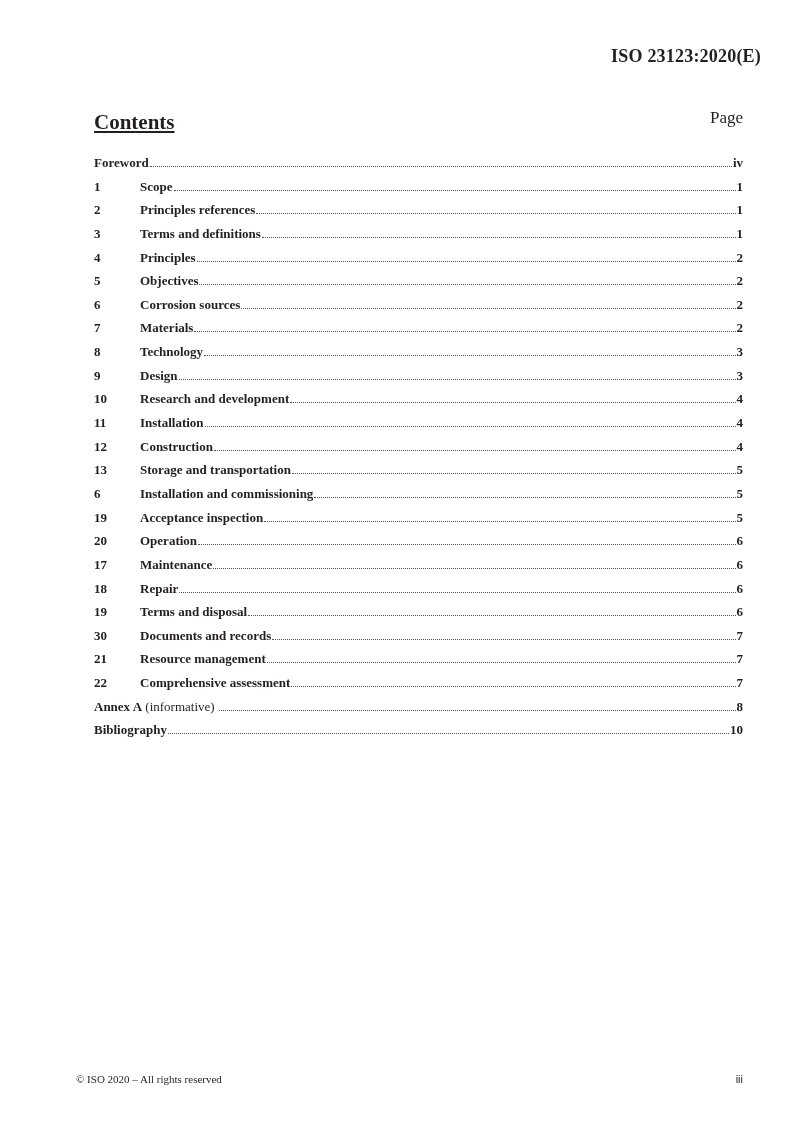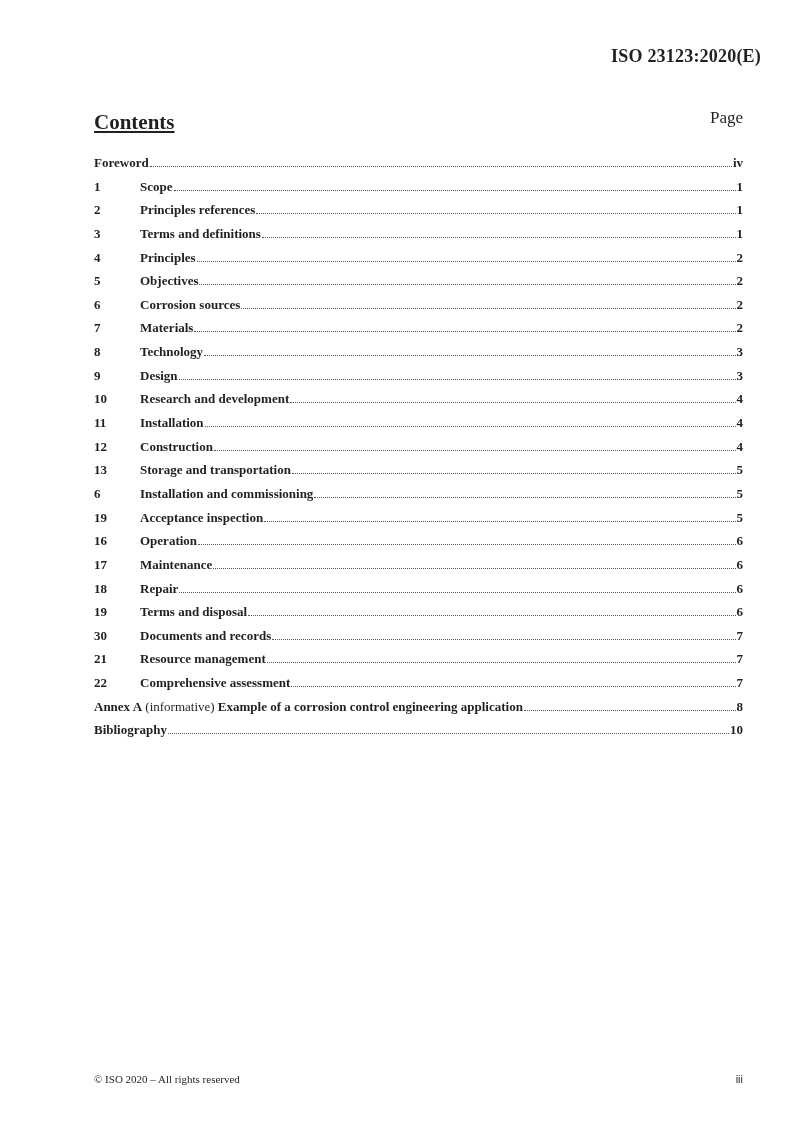--- a/index.html
+++ b/index.html
@@ -11,21 +11,21 @@
            font-family: "Liberation Serif", serif; text-decoration: underline; }
   .page-label { position: absolute; right: 50px; top: 108px; font-size: 17px;
                 font-family: "Liberation Serif", serif; }
   .toc { position: absolute; left: 94px; top: 155px; width: 649px; }
   .row { display: flex; align-items: baseline; height: 23.65px; font-size: 13px;
          font-weight: bold; font-family: "Liberation Serif", serif; white-space: nowrap; }
   .num { width: 46px; flex: 0 0 46px; }
   .lead { flex: 1; border-bottom: 1px dotted #555; margin: 0 1px 3px 1px; height: 1px; align-self: auto; }
   .pg { text-align: right; }
   .normal { font-weight: normal; }
-  .footer-left { position: absolute; left: 94px; top: 1073px; font-size: 11px;
+  .footer-left { position: absolute; left: 76px; top: 1073px; font-size: 11px;
                  font-family: "Liberation Serif", serif; text-align: right; }
   .footer-right { position: absolute; right: 50px; top: 1073px; font-size: 11px;
                   font-family: Liberation Sans, sans-serif; }
 </style>
 </head>
 <body>
 
 <div class="std-id">ISO 23123:2020(E)</div>
 <div class="title">Contents</div>
 <div class="page-label">Page</div>
@@ -121,21 +121,21 @@
         <span class="lead"></span>
         <span class="pg">5</span>
       </div>
       <div class="row">
         <span class="num">19</span>
         <span>Acceptance inspection</span>
         <span class="lead"></span>
         <span class="pg">5</span>
       </div>
       <div class="row">
-        <span class="num">16</span>
+        <span class="num">20</span>
         <span>Operation</span>
         <span class="lead"></span>
         <span class="pg">6</span>
       </div>
       <div class="row">
         <span class="num">17</span>
         <span>Maintenance</span>
         <span class="lead"></span>
         <span class="pg">6</span>
       </div>
@@ -164,21 +164,21 @@
         <span class="pg">7</span>
       </div>
       <div class="row">
         <span class="num">22</span>
         <span>Comprehensive assessment</span>
         <span class="lead"></span>
         <span class="pg">7</span>
       </div>
     </div>
   <div class="row">
-    <span>Annex A</span>&nbsp;<span class="normal">(informative)</span>&nbsp;<span>Example of a corrosion control engineering application</span>
+    <span>Annex A</span>&nbsp;<span class="normal">(informative)</span>&nbsp;
     <span class="lead"></span>
     <span class="pg">8</span>
   </div>
   <div class="row">
     <span>Bibliography</span>
     <span class="lead"></span>
     <span class="pg">10</span>
   </div>
 </div>
 

